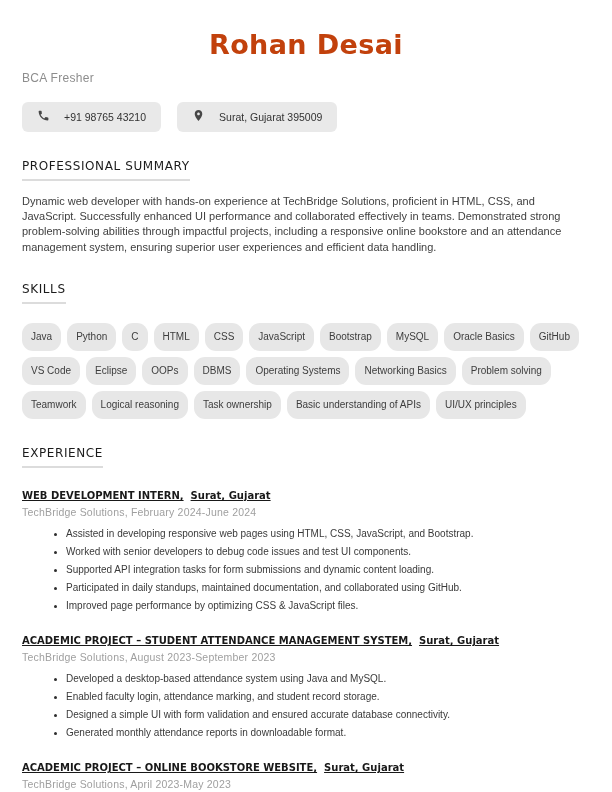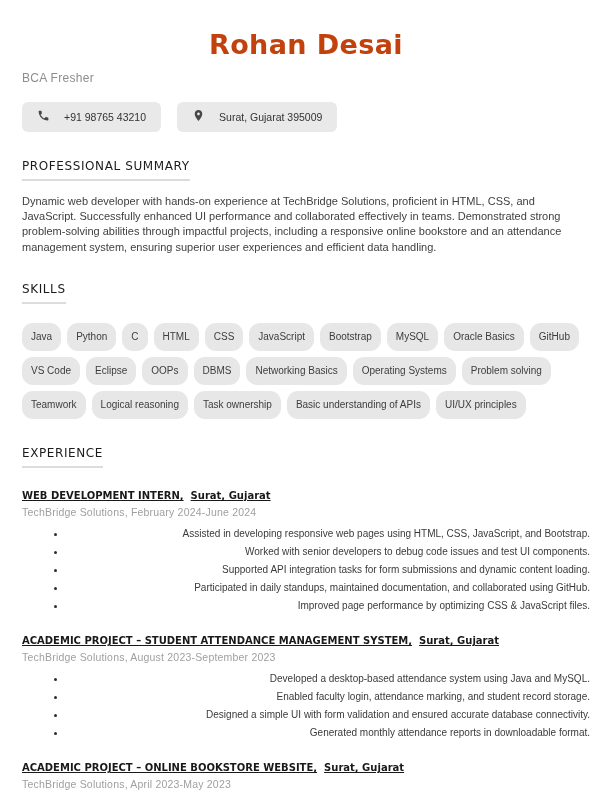--- a/index.html
+++ b/index.html
@@ -62,21 +62,21 @@
   .entries{margin-top:22px;}
   .entry + .entry{margin-top:23px;}
   .entry-title{
     font-family:"DejaVu Sans",sans-serif;
     font-size:10px;font-weight:700;color:#191919;text-decoration:underline;
   }
   .entry-location{margin-left:7px;}
   .entry-meta{
     margin-top:5px;font-size:10.5px;letter-spacing:.2px;color:#9f9f9f;
   }
-  .bullets{margin:9px 0 11px;padding-left:44px;list-style:disc;text-align:right;}
+  .bullets{margin:9px 0 11px;padding-left:44px;list-style:disc;}
   .bullets li{
     font-size:10px;line-height:1.3;color:#3a3a3a;
     margin-bottom:5px;
   }
   .bullets li::marker{color:#2d2d2d;font-size:9px;}
 </style>
 </head>
 <body>
 
 <div class="page">
@@ -120,22 +120,22 @@
         <span class="skill-chip">CSS</span>
         <span class="skill-chip">JavaScript</span>
         <span class="skill-chip">Bootstrap</span>
         <span class="skill-chip">MySQL</span>
         <span class="skill-chip">Oracle Basics</span>
         <span class="skill-chip">GitHub</span>
         <span class="skill-chip">VS Code</span>
         <span class="skill-chip">Eclipse</span>
         <span class="skill-chip">OOPs</span>
         <span class="skill-chip">DBMS</span>
+        <span class="skill-chip">Operating Systems</span>
         <span class="skill-chip">Networking Basics</span>
-        <span class="skill-chip">Operating Systems</span>
         <span class="skill-chip">Problem solving</span>
         <span class="skill-chip">Teamwork</span>
         <span class="skill-chip">Logical reasoning</span>
         <span class="skill-chip">Task ownership</span>
         <span class="skill-chip">Basic understanding of APIs</span>
         <span class="skill-chip">UI/UX principles</span>
       </div>
   </div>
 
   <div class="section">

